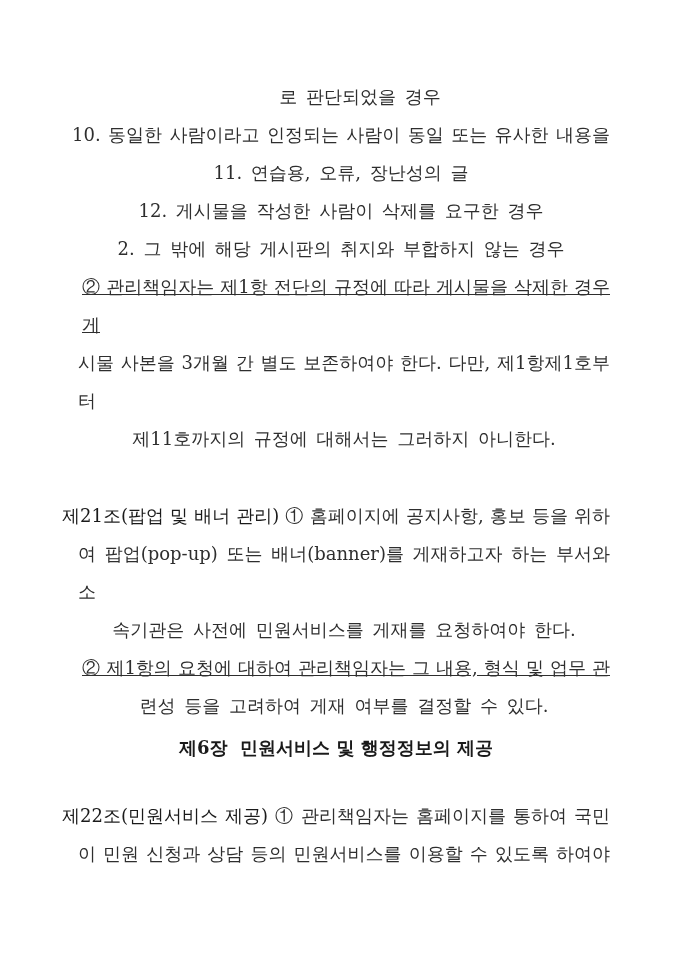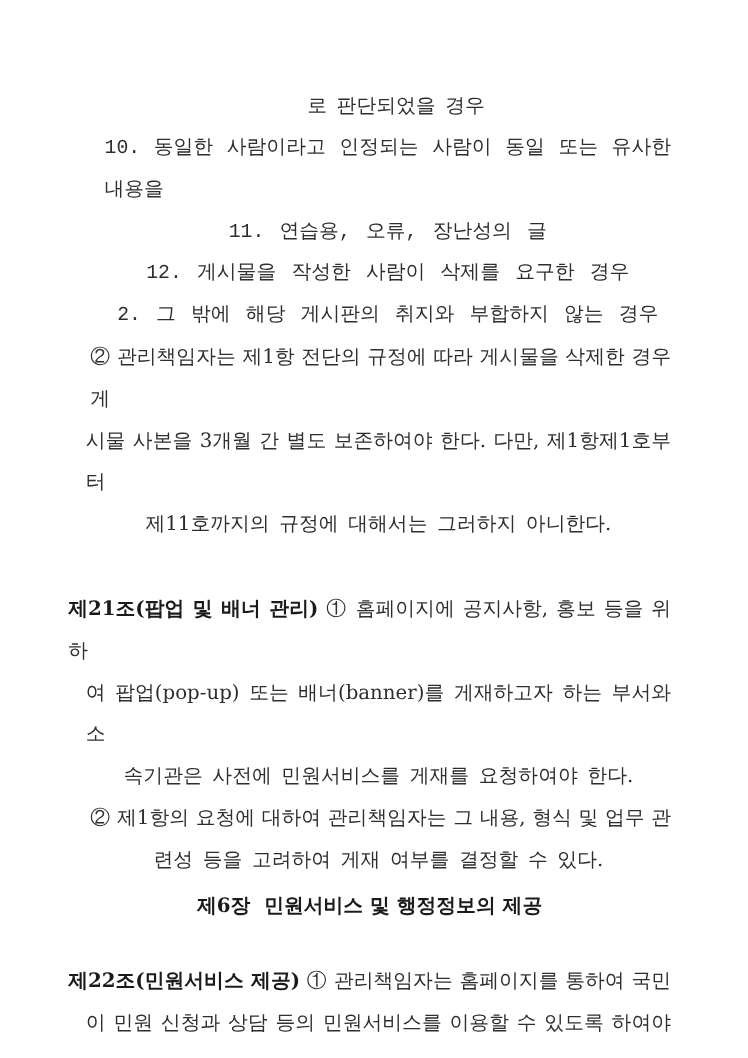--- a/index.html
+++ b/index.html
@@ -18,34 +18,34 @@
     font-size:18px;
     line-height:38px;
   }
   .line{min-height:38px;}
   
   .jf{text-align:justify;text-align-last:justify;}
   
   .lt{text-align:center;word-spacing:3px;}
   
   .ind-body {margin-left:16px;}  
-  .ind-para {margin-left:20px;}  
-  .ind-item {margin-left:33px;font-family:Liberation Mono, monospace;}  
+  .ind-para {margin-left:20px;text-decoration:underline;}  
+  .ind-item {margin-left:10px;}  
   .ind-itemc{margin-left:48px;}  
   .gap-before{margin-top:39px;}  
   .chapter{
     font-weight:bold;
     text-align:right;
     text-align-last:center;
     margin-top:4px;
     margin-bottom:30px;
     white-space:pre-wrap;
     color:#1a1a1a;
   }
-  .b{font-weight:bold;color:#1a1a1a;}
+  .b{font-weight:normal;color:#1a1a1a;}
 </style>
 </head>
 <body>
 
 <div class="page">
   <div class="text-block">
 
     <div class="line lt ind-itemc">로 판단되었을 경우</div>
     <div class="line jf ind-item">10. 동일한 사람이라고 인정되는 사람이 동일 또는 유사한 내용을</div>
     <div class="line lt ind-item">11. 연습용, 오류, 장난성의 글</div>

